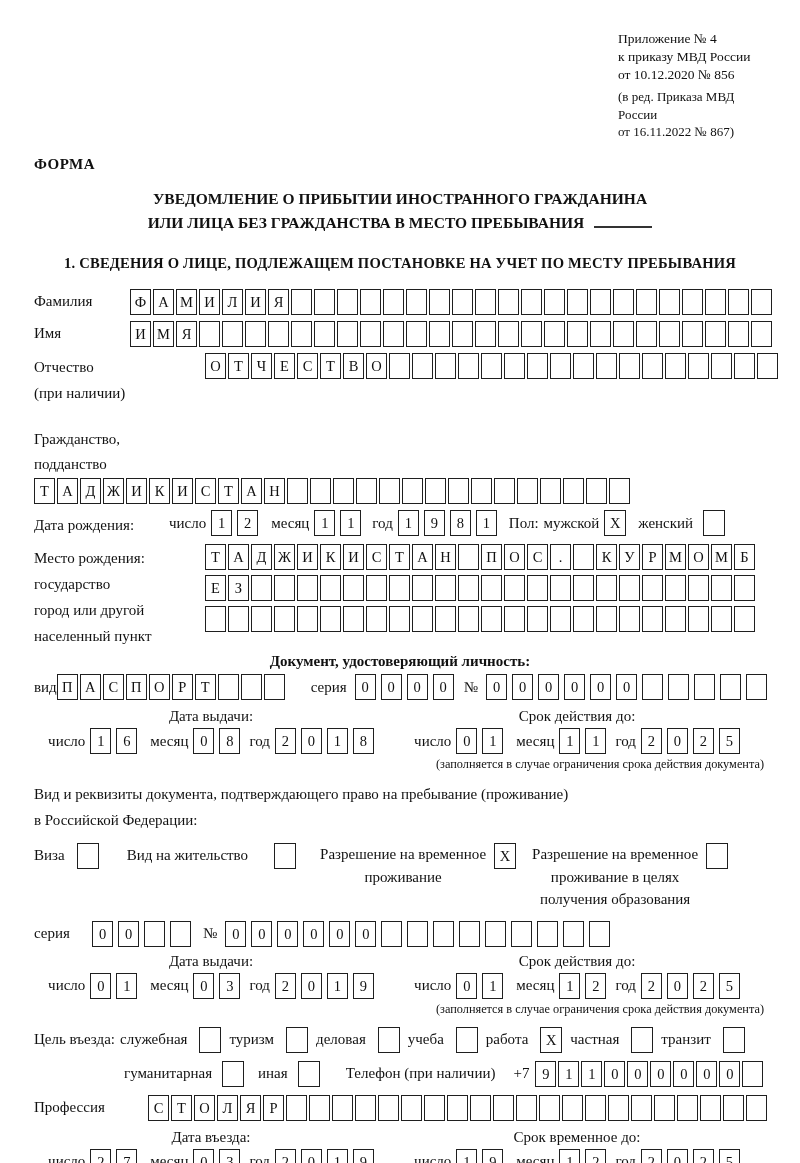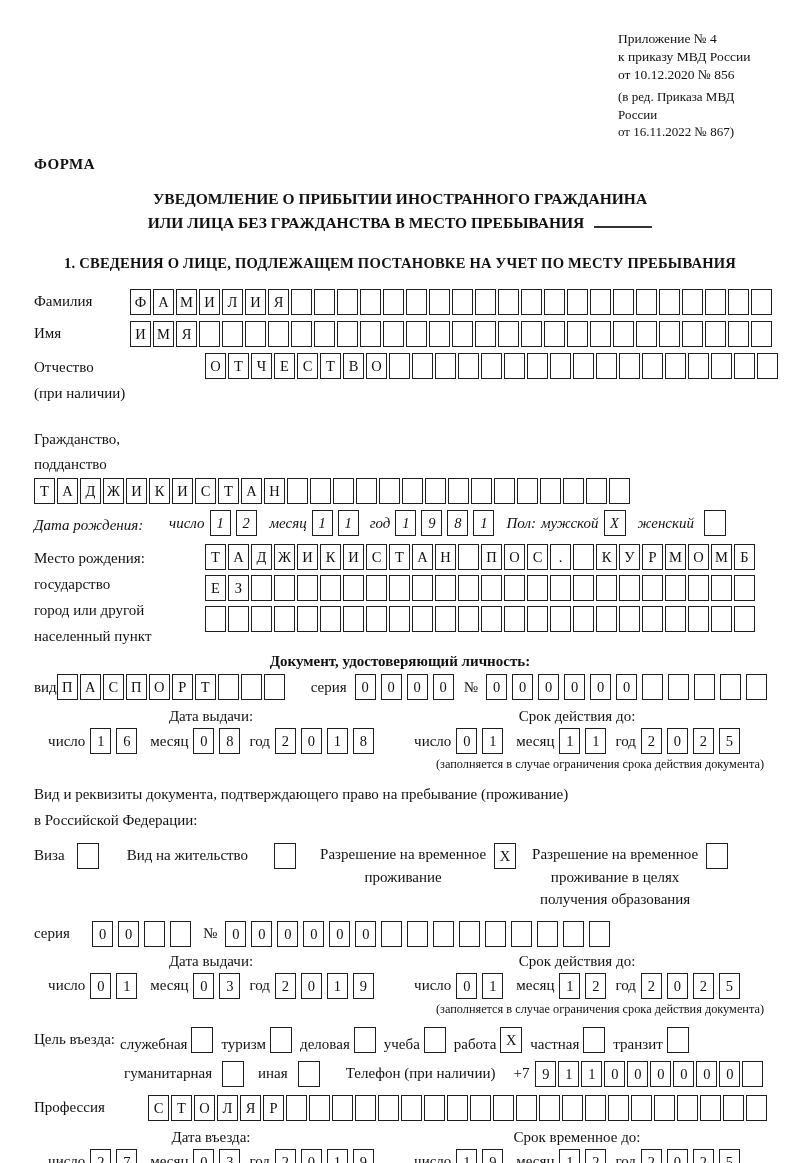--- a/index.html
+++ b/index.html
@@ -48,21 +48,21 @@
   .datehead { text-align:center; margin-bottom:3px; }
   .dhalf .dgroup { justify-content:center; }
   .footnote { font-size:12.3px; text-align:right; margin-top:3px; padding-right:2px; }
 
   
   .opts { display:flex; align-items:flex-start; margin-top:10px; }
   .optlbl { text-align:center; line-height:1.5; }
   .opt { display:flex; align-items:flex-start; gap:8px; }
 
   .purpose-row { display:flex; align-items:center; margin-top:10px; flex-wrap:nowrap; }
-  .purpose-row .po { display:flex; align-items:flex-end; gap:4px; margin-left:8px; }
+  .purpose-row .po { display:flex; align-items:center; gap:12px; margin-left:8px; }
   .purpose-row2 { display:flex; align-items:center; margin-top:8px; margin-left:90px; }
 
   .center-head { text-align:center; font-weight:bold; margin-top:10px; }
   .intro { margin-top:10px; line-height:1.7; }
 </style>
 </head>
 <body>
 
 <div class="page">
 
@@ -215,21 +215,21 @@
         <span class="cell"></span>
         <span class="cell"></span>
         <span class="cell"></span>
         <span class="cell"></span>
         <span class="cell"></span>
         <span class="cell"></span>
         <span class="cell"></span>
       </span>
   </div>
 
-  <div class="frow" style="align-items:center;font-style:italic;">
+  <div class="frow" style="align-items:center;">
     <span class="inlab" style="width:135px;">Дата рождения:</span>
     <span class="dgroup">
       <span>число</span>
       <span class="cells dcells">
           <span class="cell">1</span>
           <span class="cell">2</span>
         </span>
       <span style="margin-left:8px">месяц</span>
       <span class="cells dcells">
           <span class="cell">1</span>

